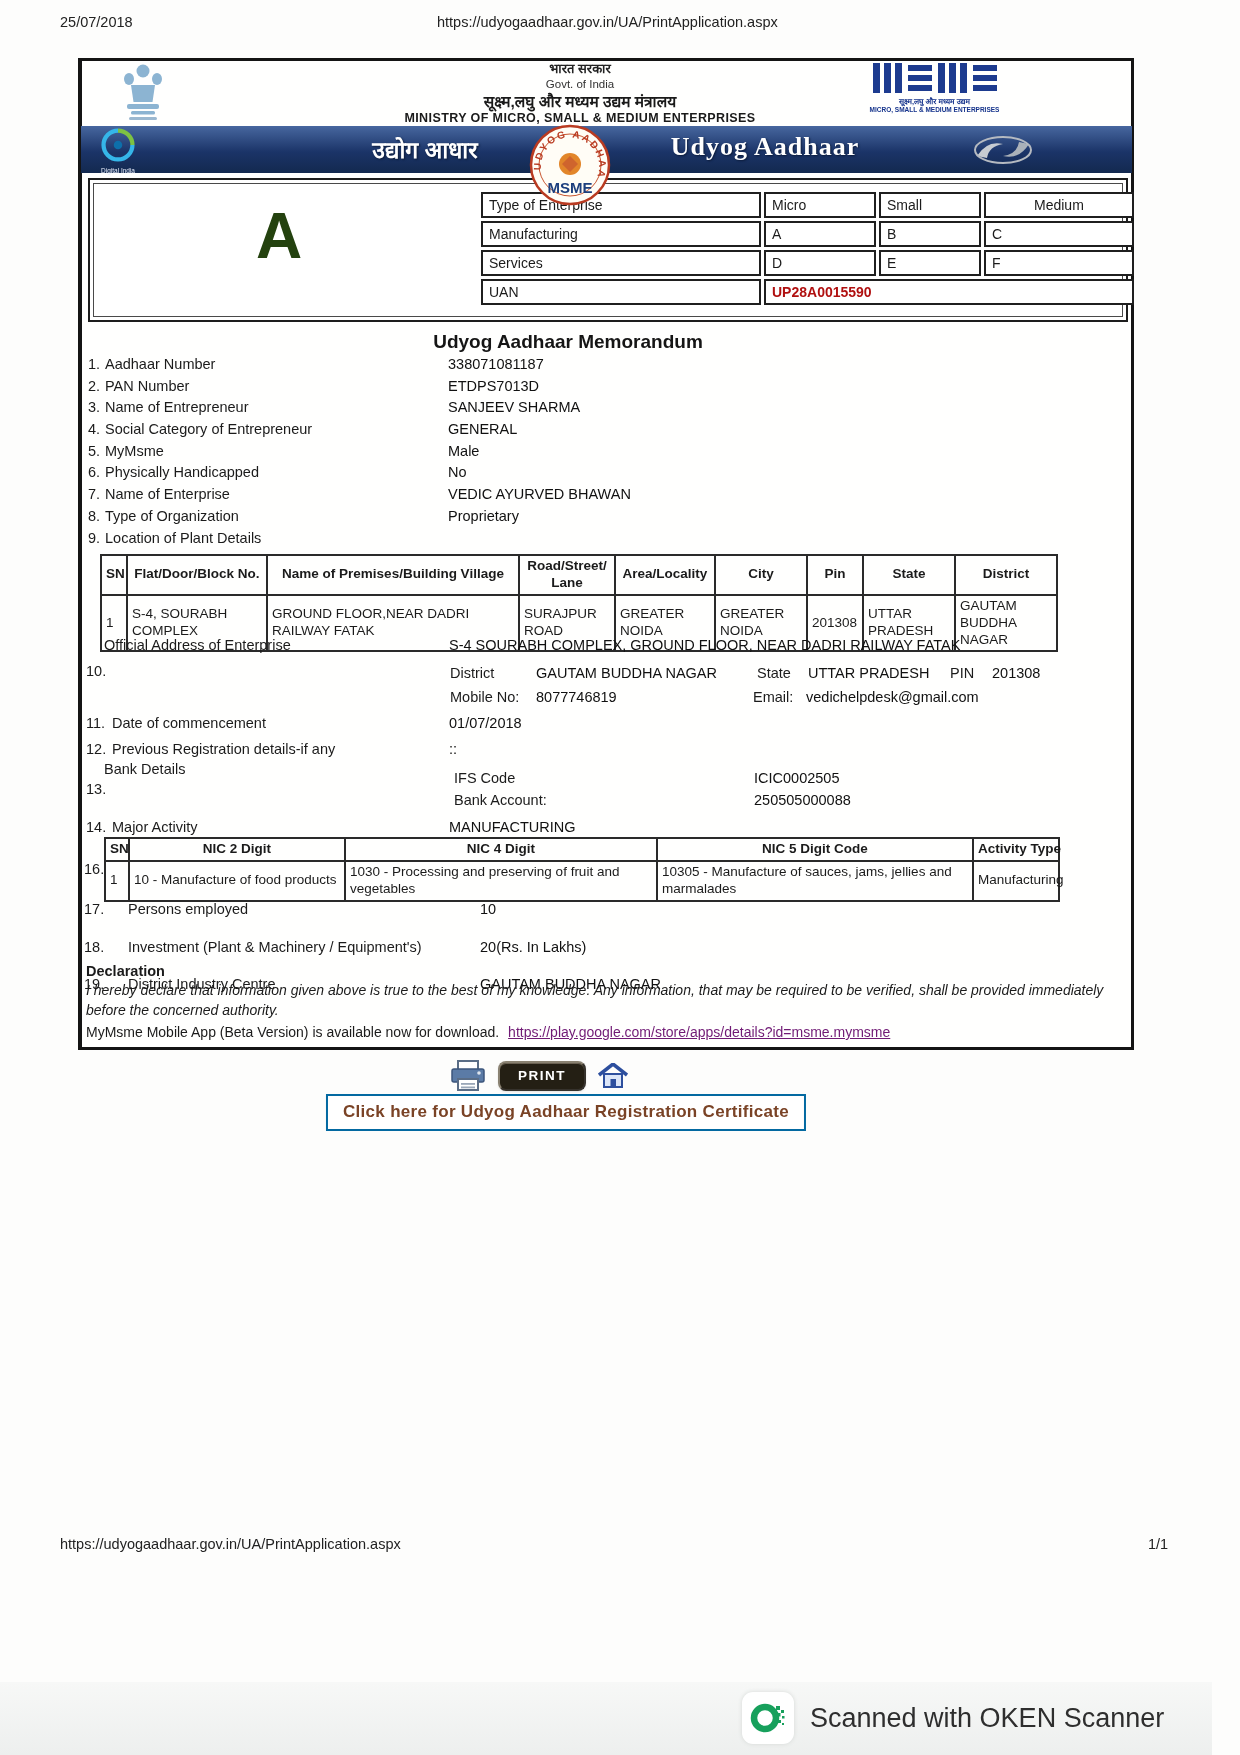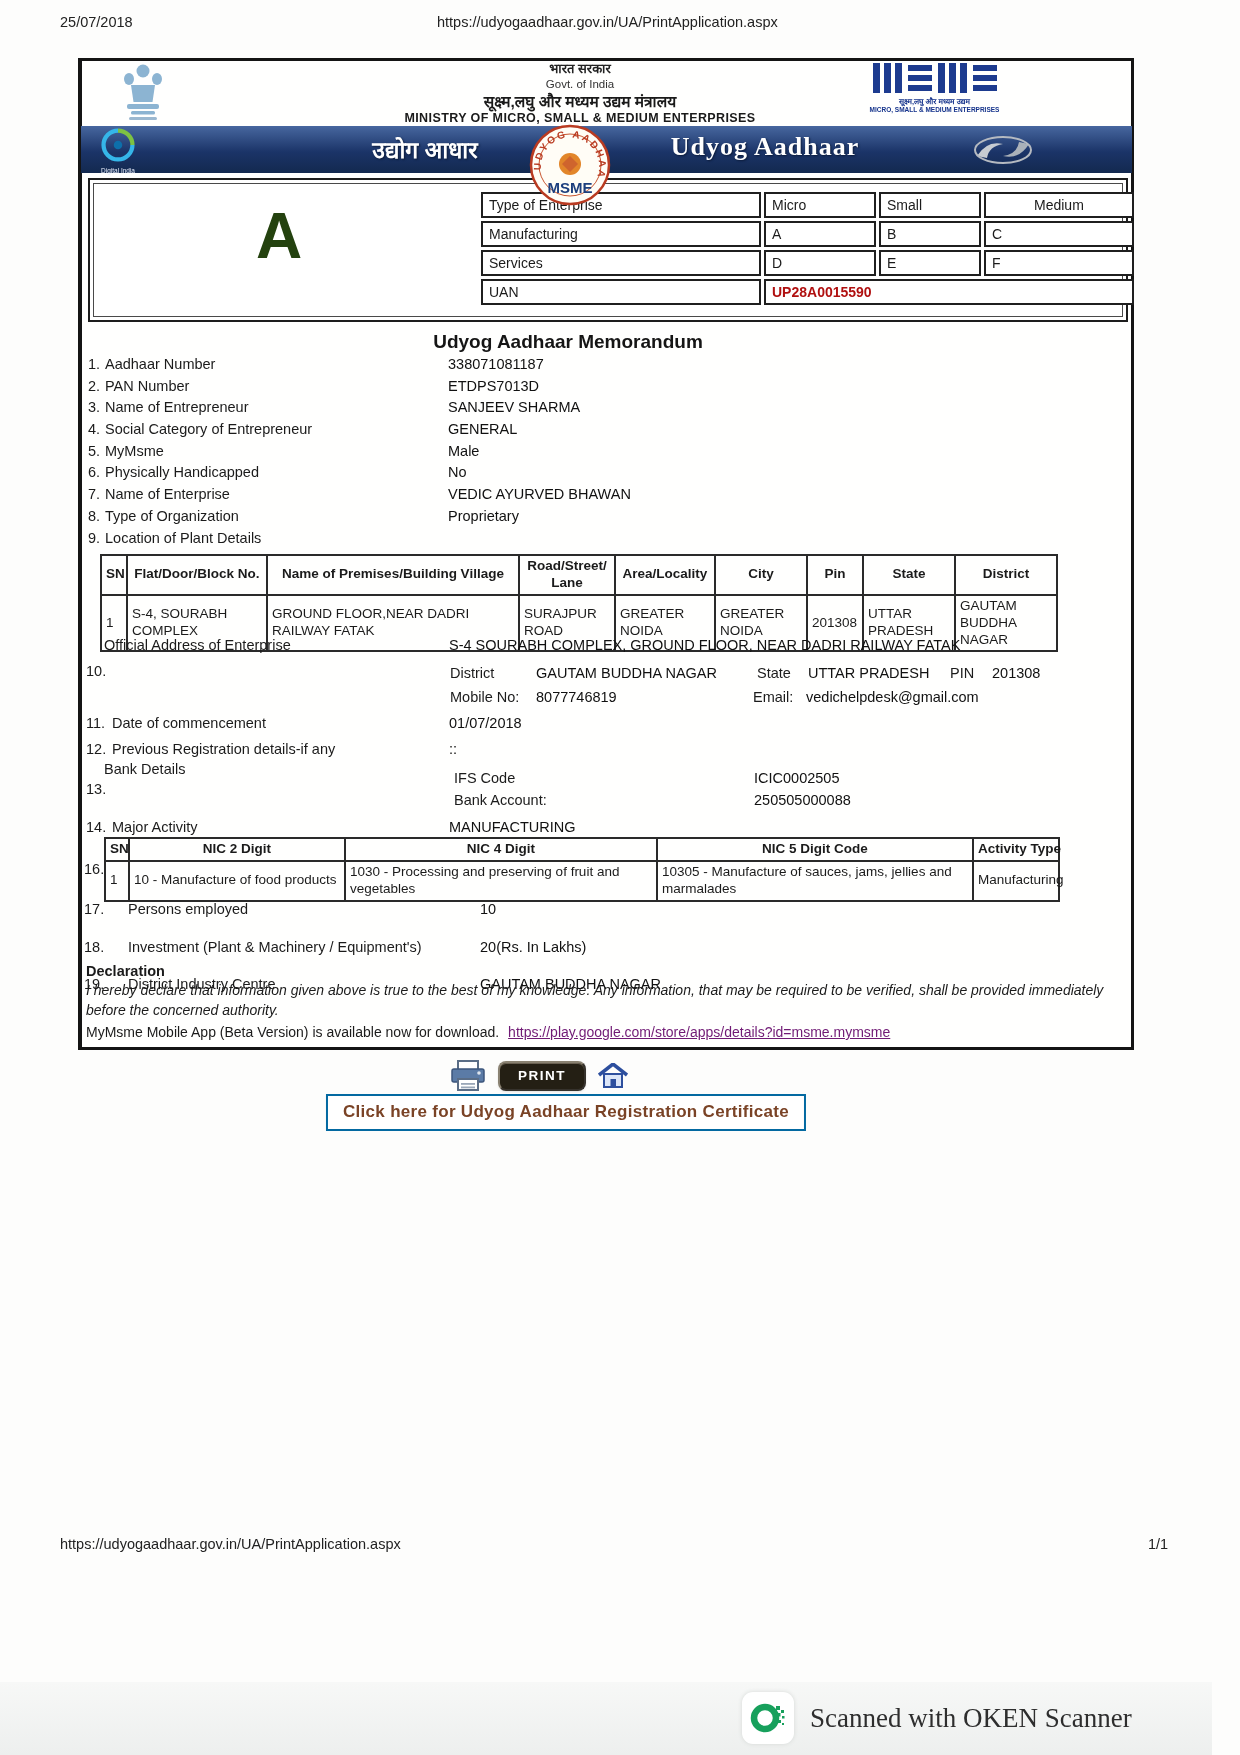--- a/index.html
+++ b/index.html
@@ -51,21 +51,21 @@
   
   .decl-head{font-size:14.5px;font-weight:bold;}
   .decl-text{width:1050px;font-size:14px;line-height:1.45;color:#1b1b1b;font-style:italic;}
   .applink{color:#701a75;text-decoration:underline;cursor:pointer;}
   
   .print-row{left:450px;top:1054px;width:260px;display:flex;align-items:center;justify-content:flex-start;gap:12px;margin-top:6px;}
   .print-btn{background:#241f14;color:#fff;font-weight:bold;font-size:13.5px;letter-spacing:1.5px;padding:5px 18px 6px;border-radius:8px;border:2px outset #8a8272;box-shadow:inset 0 1px 0 #6a6152, 0 1px 2px #9994;cursor:pointer;}
   .cert-box{left:566px;top:1094px;transform:translateX(-50%);border:2px solid #0369a1;background:#fff;padding:6px 15px 7px;white-space:nowrap;cursor:pointer;}
   .cert-text{color:#7a4326;font-size:17px;font-weight:bold;letter-spacing:.3px;}
   
-  .scan-bar{left:0;top:1682px;width:1212px;height:73px;background:linear-gradient(#f7f8f7,#edefee);font-family:Liberation Serif, serif;}
+  .scan-bar{left:0;top:1682px;width:1212px;height:73px;background:linear-gradient(#f7f8f7,#edefee);}
   .scan-inner{position:absolute;left:742px;top:10px;display:flex;align-items:center;gap:16px;}
   .oken-box{width:52px;height:52px;background:#fff;border-radius:11px;box-shadow:0 0 4px #d5d8d6;display:flex;align-items:center;justify-content:center;}
   .scan-text{font-size:27px;color:#2e2e2e;}
 </style>
 </head>
 <body>
 
 <div class="page">
 
   <div class="abs print-meta" style="left:60px;top:14px;">25/07/2018</div>

